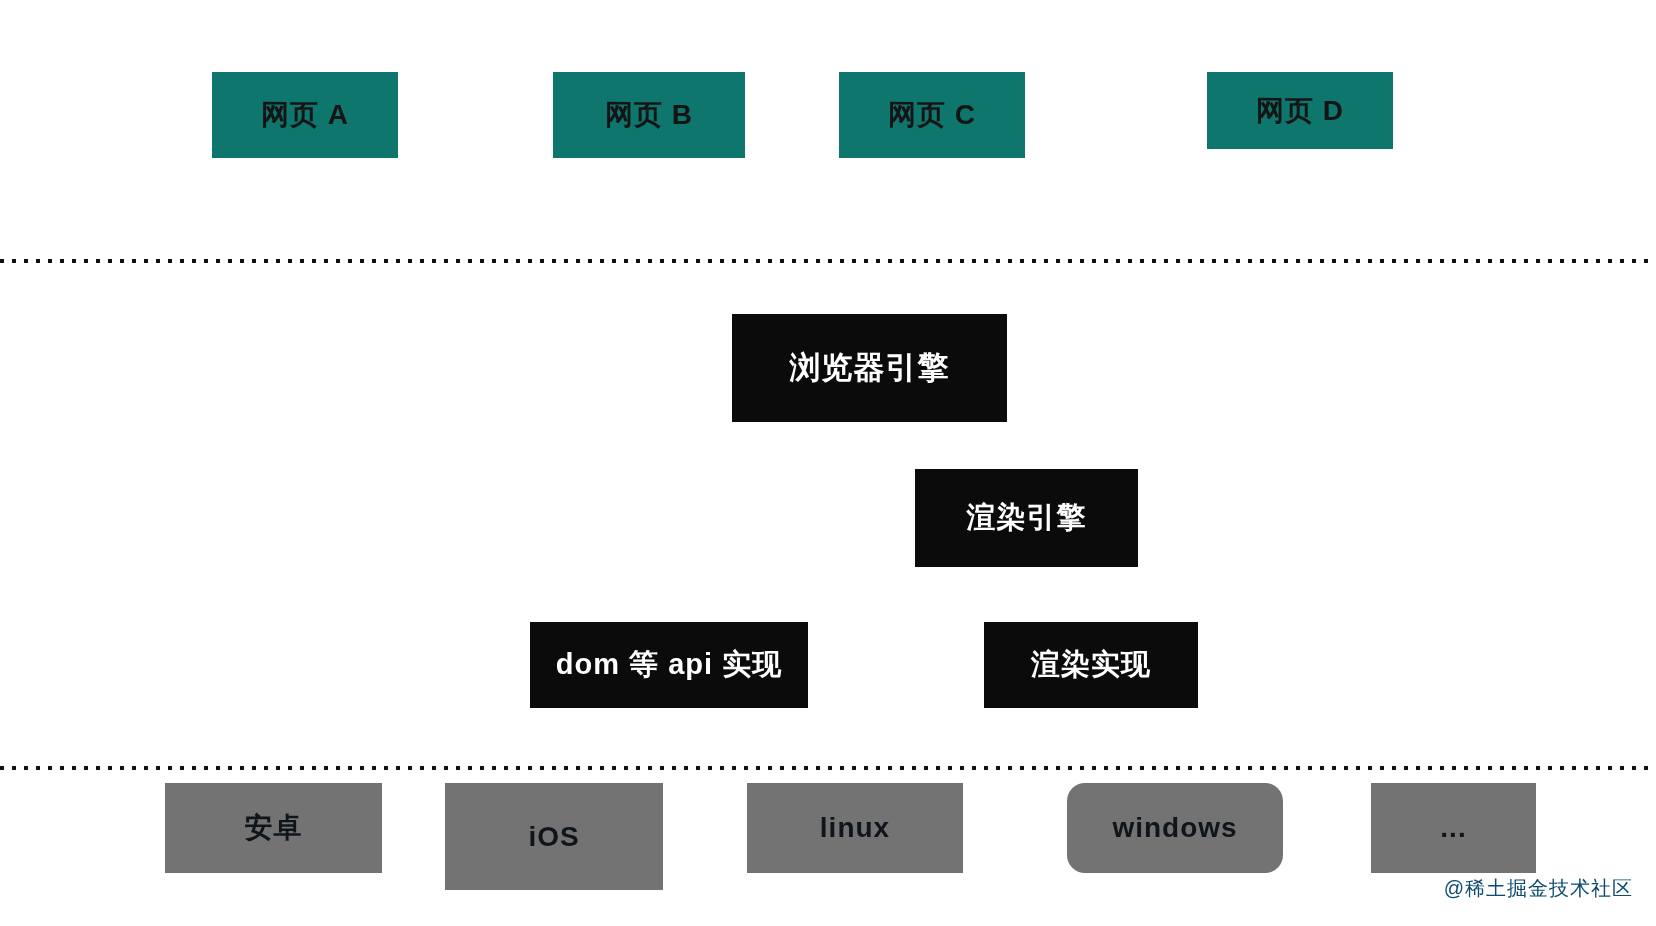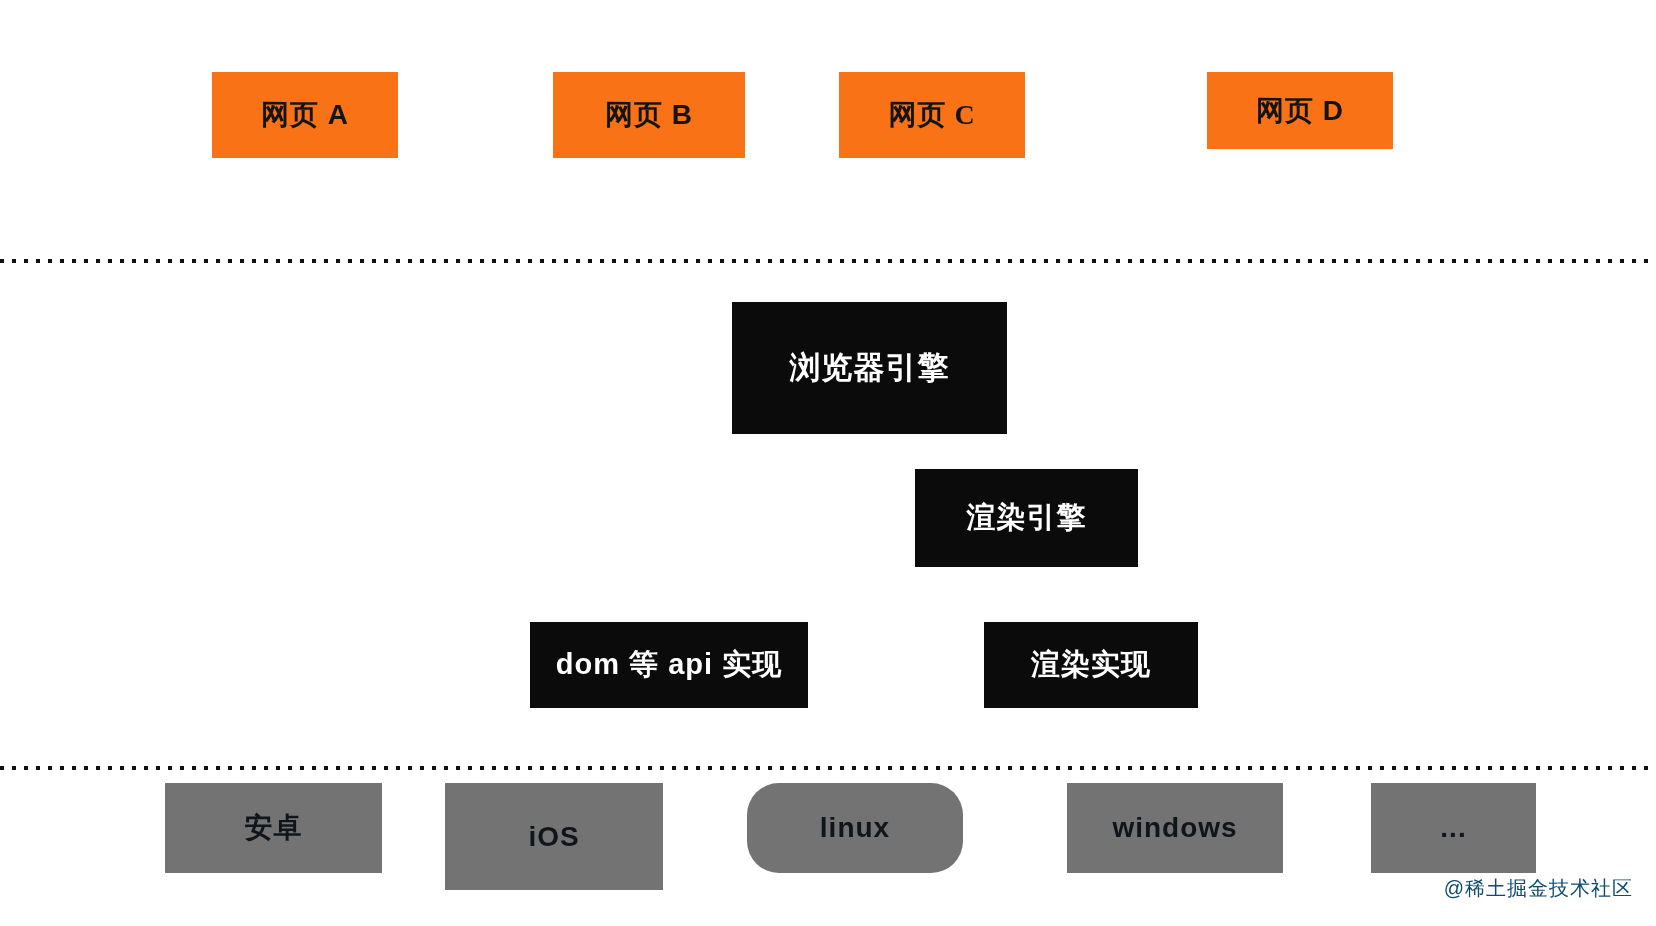--- a/index.html
+++ b/index.html
@@ -18,21 +18,21 @@
   .node {
     position: absolute;
     display: flex;
     align-items: center;
     justify-content: center;
     font-weight: bold;
     box-sizing: border-box;
     letter-spacing: 1px;
   }
   .webpage {
-    background: #f97316;
+    background: #0f766e;
     color: #141414;
     font-size: 28px;
   }
   .engine {
     background: #0b0b0b;
     color: #ffffff;
     font-size: 29px;
   }
   .platform {
     background: #737373;
@@ -42,38 +42,38 @@
   .dotted-line {
     position: absolute;
     left: 0;
     width: 1656px;
     height: 4px;
     background-image: repeating-linear-gradient(to right, #111111 0px, #111111 4px, transparent 4px, transparent 12px);
   }
   
   #webpage-a { left: 212px; top: 72px;  width: 186px; height: 86px; }
   #webpage-b { left: 533px; top: 72px;  width: 192px; height: 86px; margin-left: 20px; }
-  #webpage-c { left: 839px; top: 72px;  width: 186px; height: 86px; font-family: Liberation Serif, serif; }
+  #webpage-c { left: 839px; top: 72px;  width: 186px; height: 86px; }
   #webpage-d { left: 1167px; top: 72px; width: 186px; height: 77px; margin-left: 40px; }
   
   #separator-top    { top: 259px; }
   #separator-bottom { top: 766px; }
   
-  #browser-engine { left: 732px; top: 302px; width: 275px; height: 132px; font-size: 31px; }
+  #browser-engine { left: 732px; top: 314px; width: 275px; height: 108px; font-size: 31px; }
   
   #js-engine     { left: 643px; top: 469px; width: 170px; height: 85px; }
   #render-engine { left: 915px; top: 469px; width: 223px; height: 98px; }
   
   #dom-impl    { left: 530px; top: 622px; width: 278px; height: 86px; }
   #render-impl { left: 984px; top: 622px; width: 214px; height: 86px; }
   
   #platform-android { left: 165px;  top: 783px; width: 217px; height: 90px; }
   #platform-ios     { left: 445px;  top: 783px; width: 218px; height: 107px; }
-  #platform-linux   { left: 747px;  top: 783px; width: 216px; height: 90px; border-radius: 32px; }
-  #platform-windows { left: 1067px; top: 783px; width: 216px; height: 90px; }
+  #platform-linux   { left: 747px;  top: 783px; width: 216px; height: 90px; }
+  #platform-windows { left: 1067px; top: 783px; width: 216px; height: 90px; border-radius: 18px; }
   #platform-more    { left: 1371px; top: 783px; width: 165px; height: 90px; }
   
   .watermark {
     position: absolute;
     right: 23px;
     bottom: 24px;
     color: #0c4a6e;
     font-size: 20px;
     font-weight: normal;
     letter-spacing: 1px;

